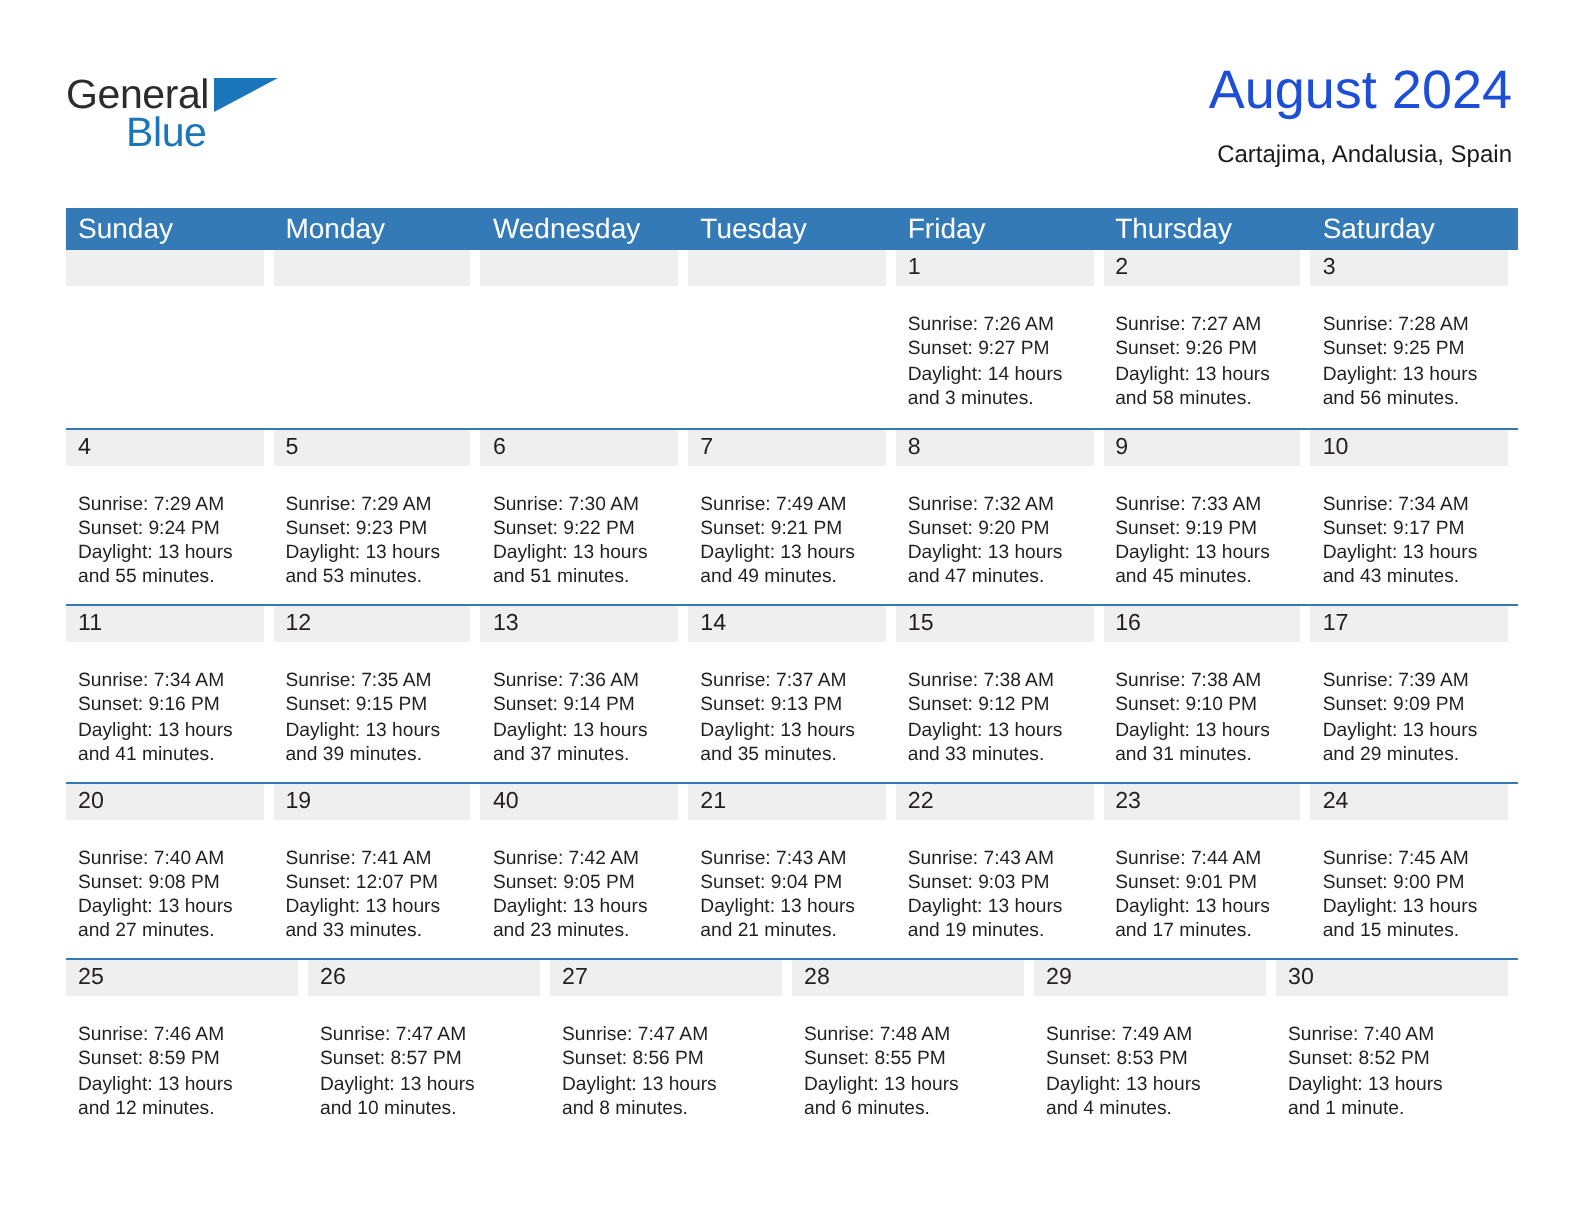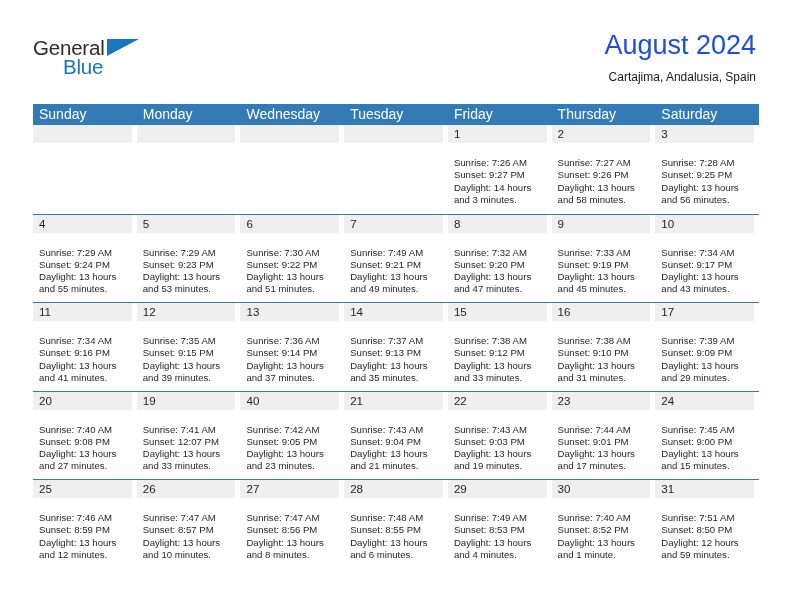--- a/index.html
+++ b/index.html
@@ -542,29 +542,18 @@
             <div class="cell-inner">
               <div class="daynum">30</div>
               <div class="detail">
                 <div>Sunrise: 7:40 AM</div>
                 <div>Sunset: 8:52 PM</div>
                 <div>Daylight: 13 hours</div>
                 <div>and 1 minute.</div>
               </div>
             </div>
           </div>
-          <div class="cell">
-            <div class="cell-inner">
-              <div class="daynum">31</div>
-              <div class="detail">
-                <div>Sunrise: 7:51 AM</div>
-                <div>Sunset: 8:50 PM</div>
-                <div>Daylight: 12 hours</div>
-                <div>and 59 minutes.</div>
-              </div>
-            </div>
-          </div>
         </div>
       </div>
 
   </div>
 
 </div>
 
 </body></html>

